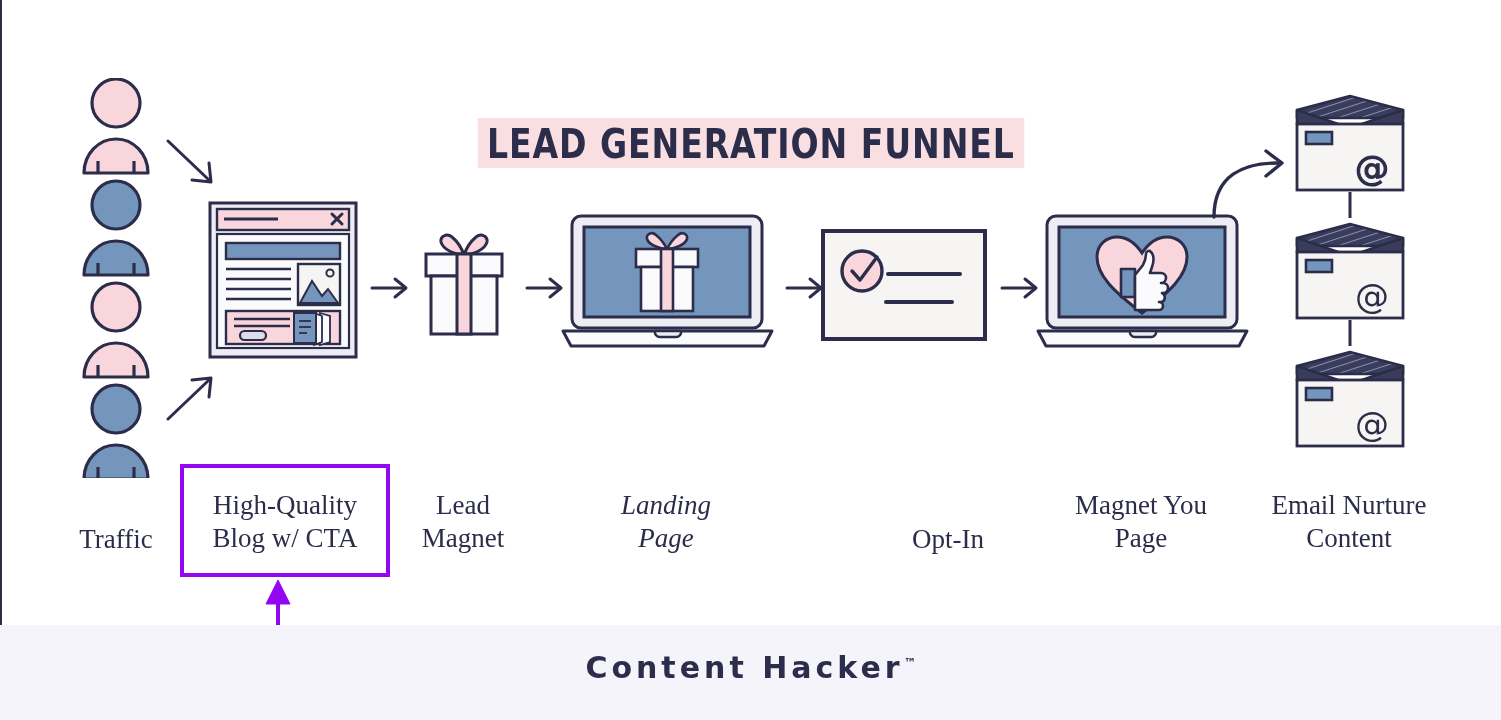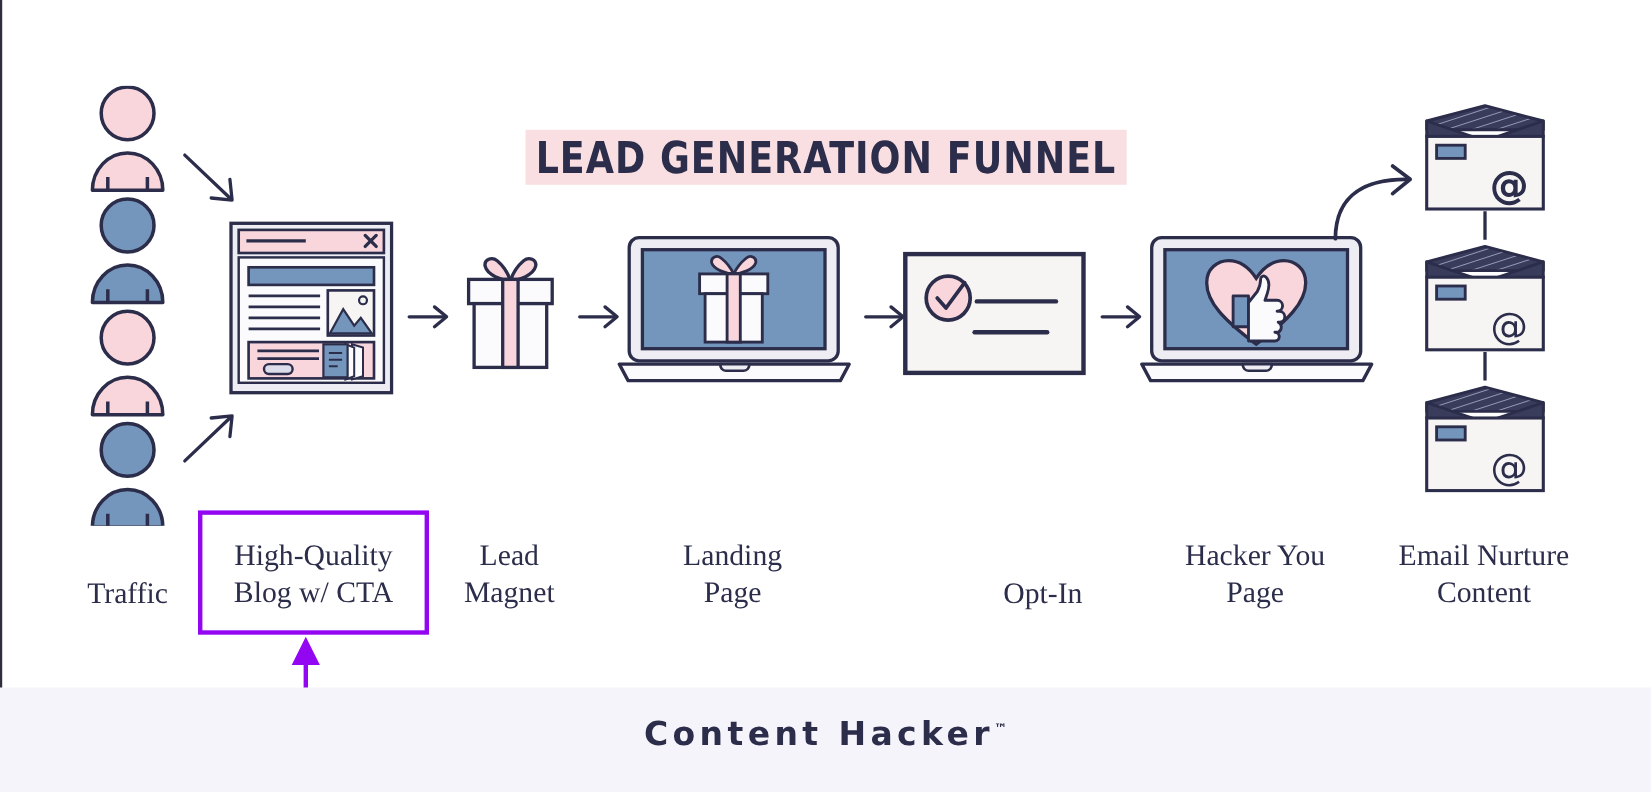--- a/index.html
+++ b/index.html
@@ -298,26 +298,26 @@
   </svg>
 
   <div class="label" style="left:36px;top:523px;width:160px;">Traffic</div>
 
   <div class="label" style="left:383px;top:489px;width:160px;white-space:pre-line;">Lead
 Magnet</div>
 
   <div class="label" style="left:185px;top:489px;width:200px;white-space:pre-line;">High-Quality
 Blog w/ CTA</div>
 
-  <div class="label" style="left:586px;top:489px;width:160px;white-space:pre-line;">Landing
+  <div class="label" style="left:586px;top:489px;width:160px;white-space:pre-line;font-style:italic;">Landing
 Page</div>
 
   <div class="label" style="left:824px;top:523px;width:160px;text-align:right;">Opt-In</div>
 
-  <div class="label" style="left:1061px;top:489px;width:160px;white-space:pre-line;">Hacker You
+  <div class="label" style="left:1061px;top:489px;width:160px;white-space:pre-line;">Magnet You
 Page</div>
 
   <div class="label" style="left:1228px;top:489px;width:242px;white-space:pre-line;">Email Nurture
 Content</div>
 
   <div class="hl-box" style="left:180px;top:464px;width:210px;height:113px;"></div>
 
   <svg class="hl-arrow" style="left:260px;top:578px;" width="36" height="92" viewBox="0 0 36 92">
     <g stroke="#9306F2" fill="#9306F2">
       <line x1="18" y1="90" x2="18" y2="22" stroke-width="4"></line>

